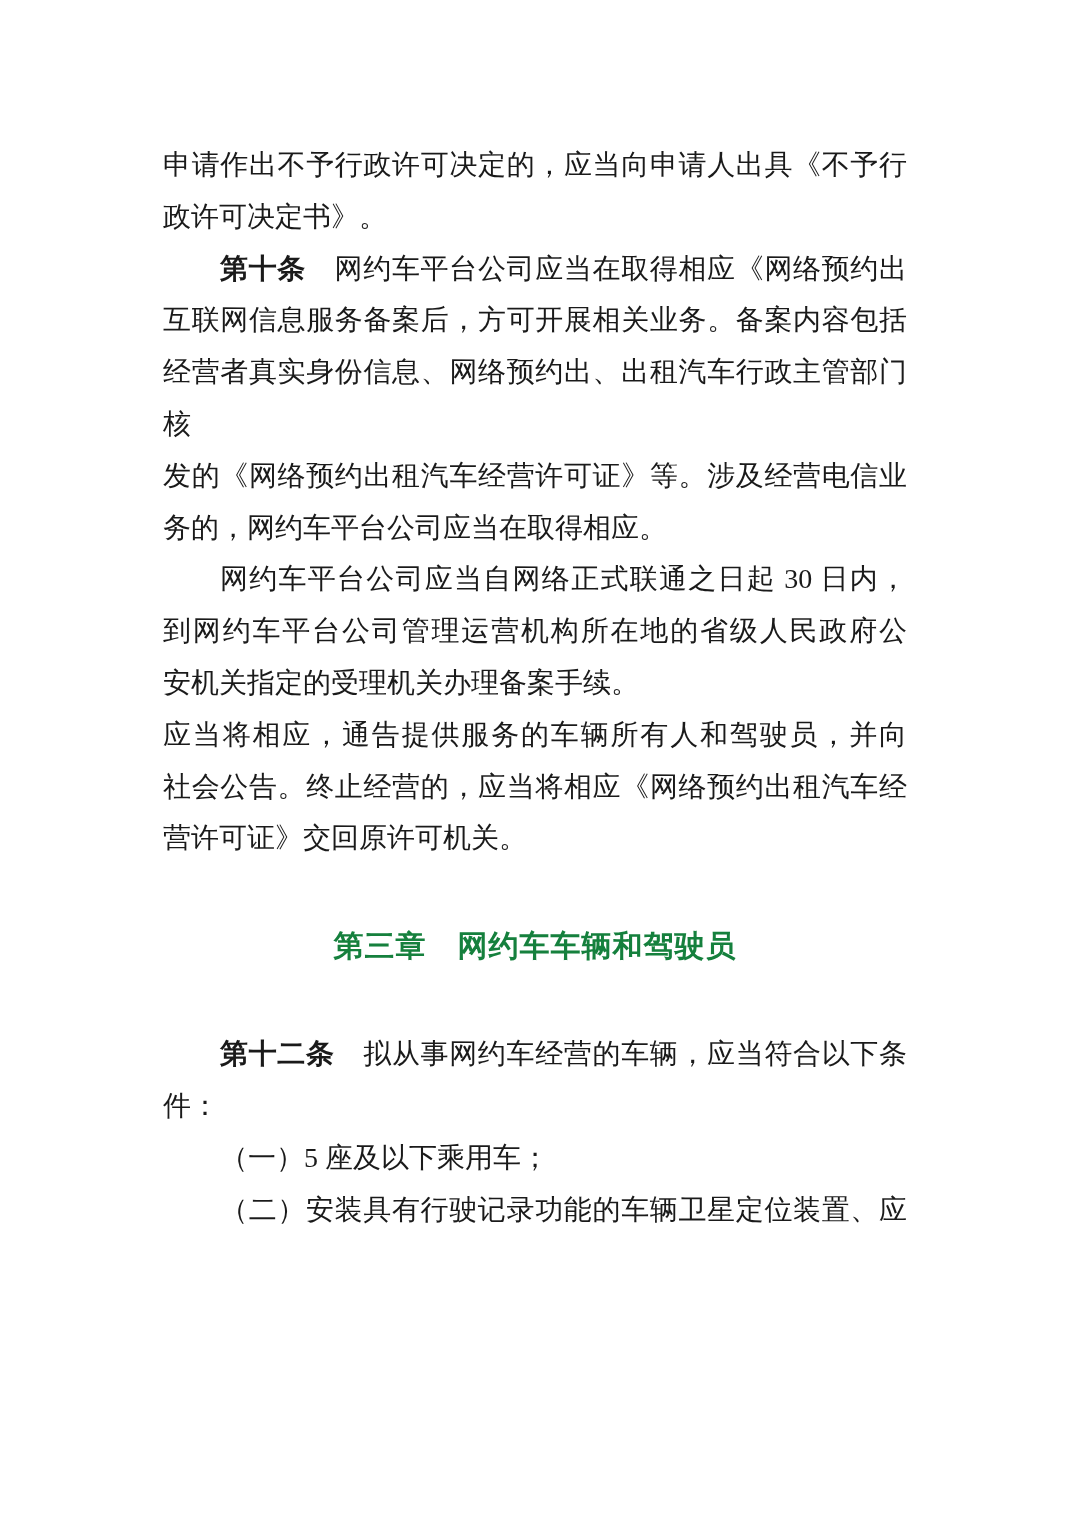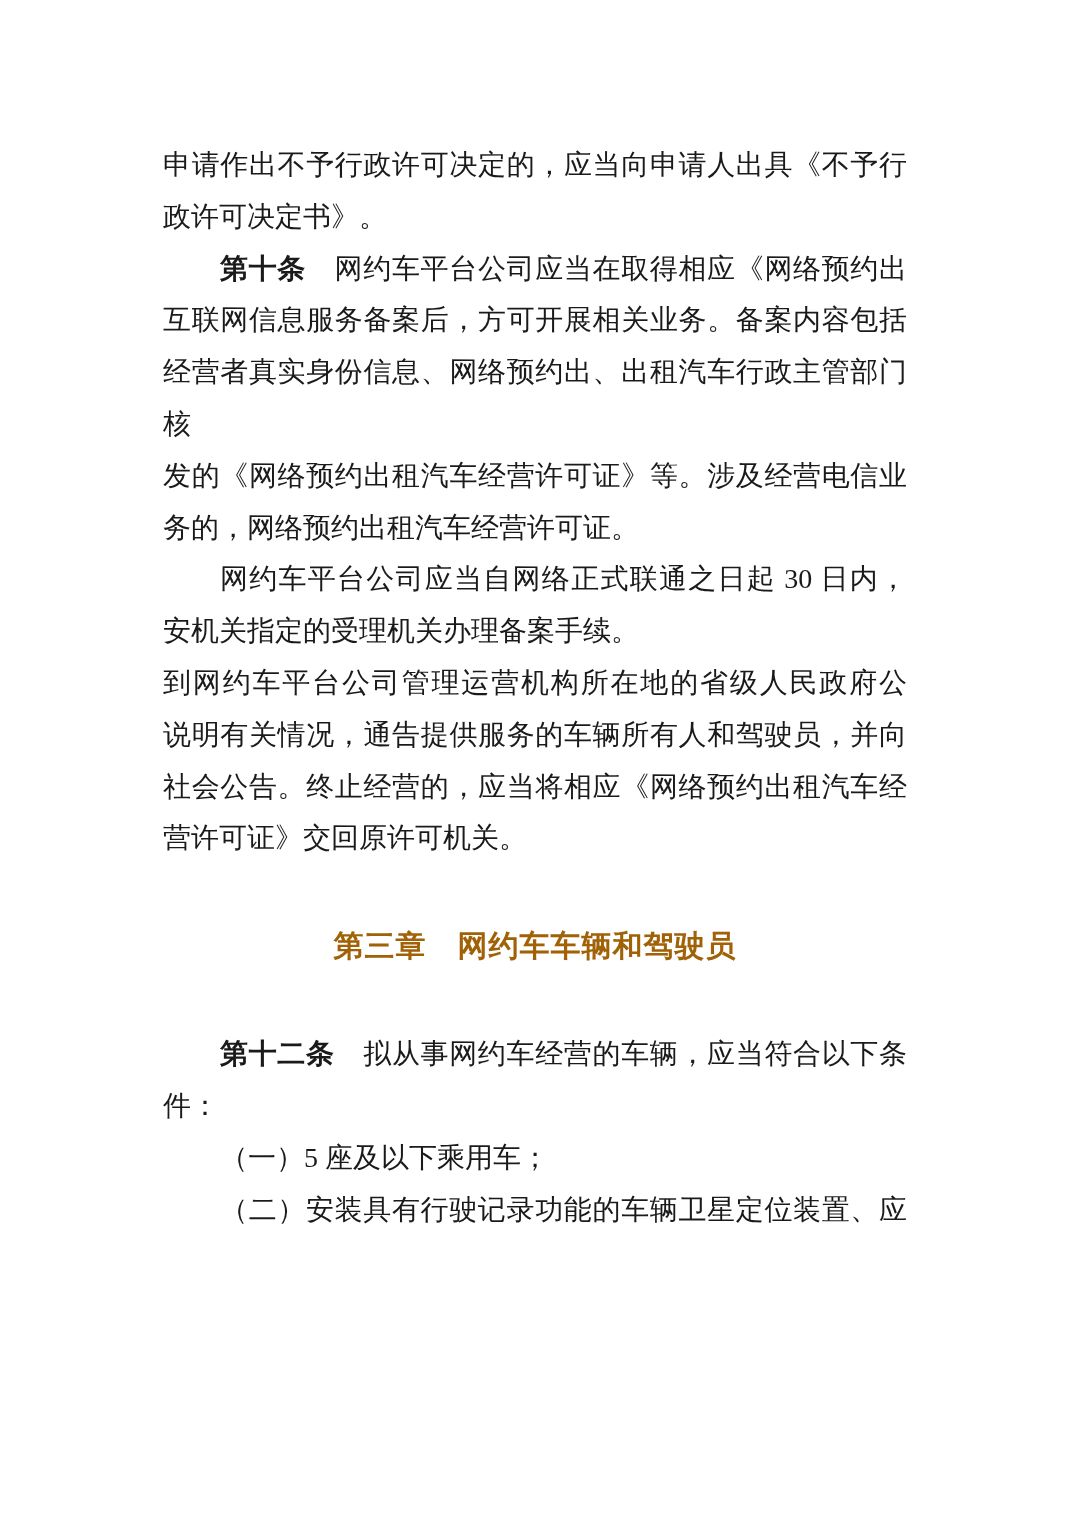--- a/index.html
+++ b/index.html
@@ -29,42 +29,42 @@
   }
   .chapter{
     line-height:52px;
     margin:56px 0;
     text-align:center;
     text-align-last:center;
     font-weight:bold;
     font-size:30px;
     font-family:"Liberation Sans","DejaVu Sans",sans-serif;
     letter-spacing:1px;
-    color:#a16207;
+    color:#15803d;
   }
 </style>
 </head>
 <body>
 
 <div class="doc">
 
   <div class="line jfull">申请作出不予行政许可决定的，应当向申请人出具《不予行</div>
   <div class="line">政许可决定书》。</div>
 
   <div class="line indent jfull"><span class="art">第十条</span><span>　网约车平台公司应当在取得相应《网络预约出</span></div>
   <div class="line jfull">互联网信息服务备案后，方可开展相关业务。备案内容包括</div>
   <div class="line jfull">经营者真实身份信息、网络预约出、出租汽车行政主管部门核</div>
   <div class="line jfull">发的《网络预约出租汽车经营许可证》等。涉及经营电信业</div>
-  <div class="line">务的，网络预约出租汽车经营许可证。</div>
+  <div class="line">务的，网约车平台公司应当在取得相应。</div>
 
   <div class="line indent jfull">网约车平台公司应当自网络正式联通之日起 30 日内，</div>
+  <div class="line jfull">到网约车平台公司管理运营机构所在地的省级人民政府公</div>
   <div class="line">安机关指定的受理机关办理备案手续。</div>
-  <div class="line jfull">到网约车平台公司管理运营机构所在地的省级人民政府公</div>
 
-  <div class="line jfull">说明有关情况，通告提供服务的车辆所有人和驾驶员，并向</div>
+  <div class="line jfull">应当将相应，通告提供服务的车辆所有人和驾驶员，并向</div>
   <div class="line jfull">社会公告。终止经营的，应当将相应《网络预约出租汽车经</div>
   <div class="line">营许可证》交回原许可机关。</div>
 
   <div class="chapter">第三章　网约车车辆和驾驶员</div>
 
   <div class="line indent jfull"><span class="art">第十二条</span><span>　拟从事网约车经营的车辆，应当符合以下条</span></div>
   <div class="line">件：</div>
   <div class="line indent">（一）5 座及以下乘用车；</div>
   <div class="line indent jfull">（二）安装具有行驶记录功能的车辆卫星定位装置、应</div>
 

